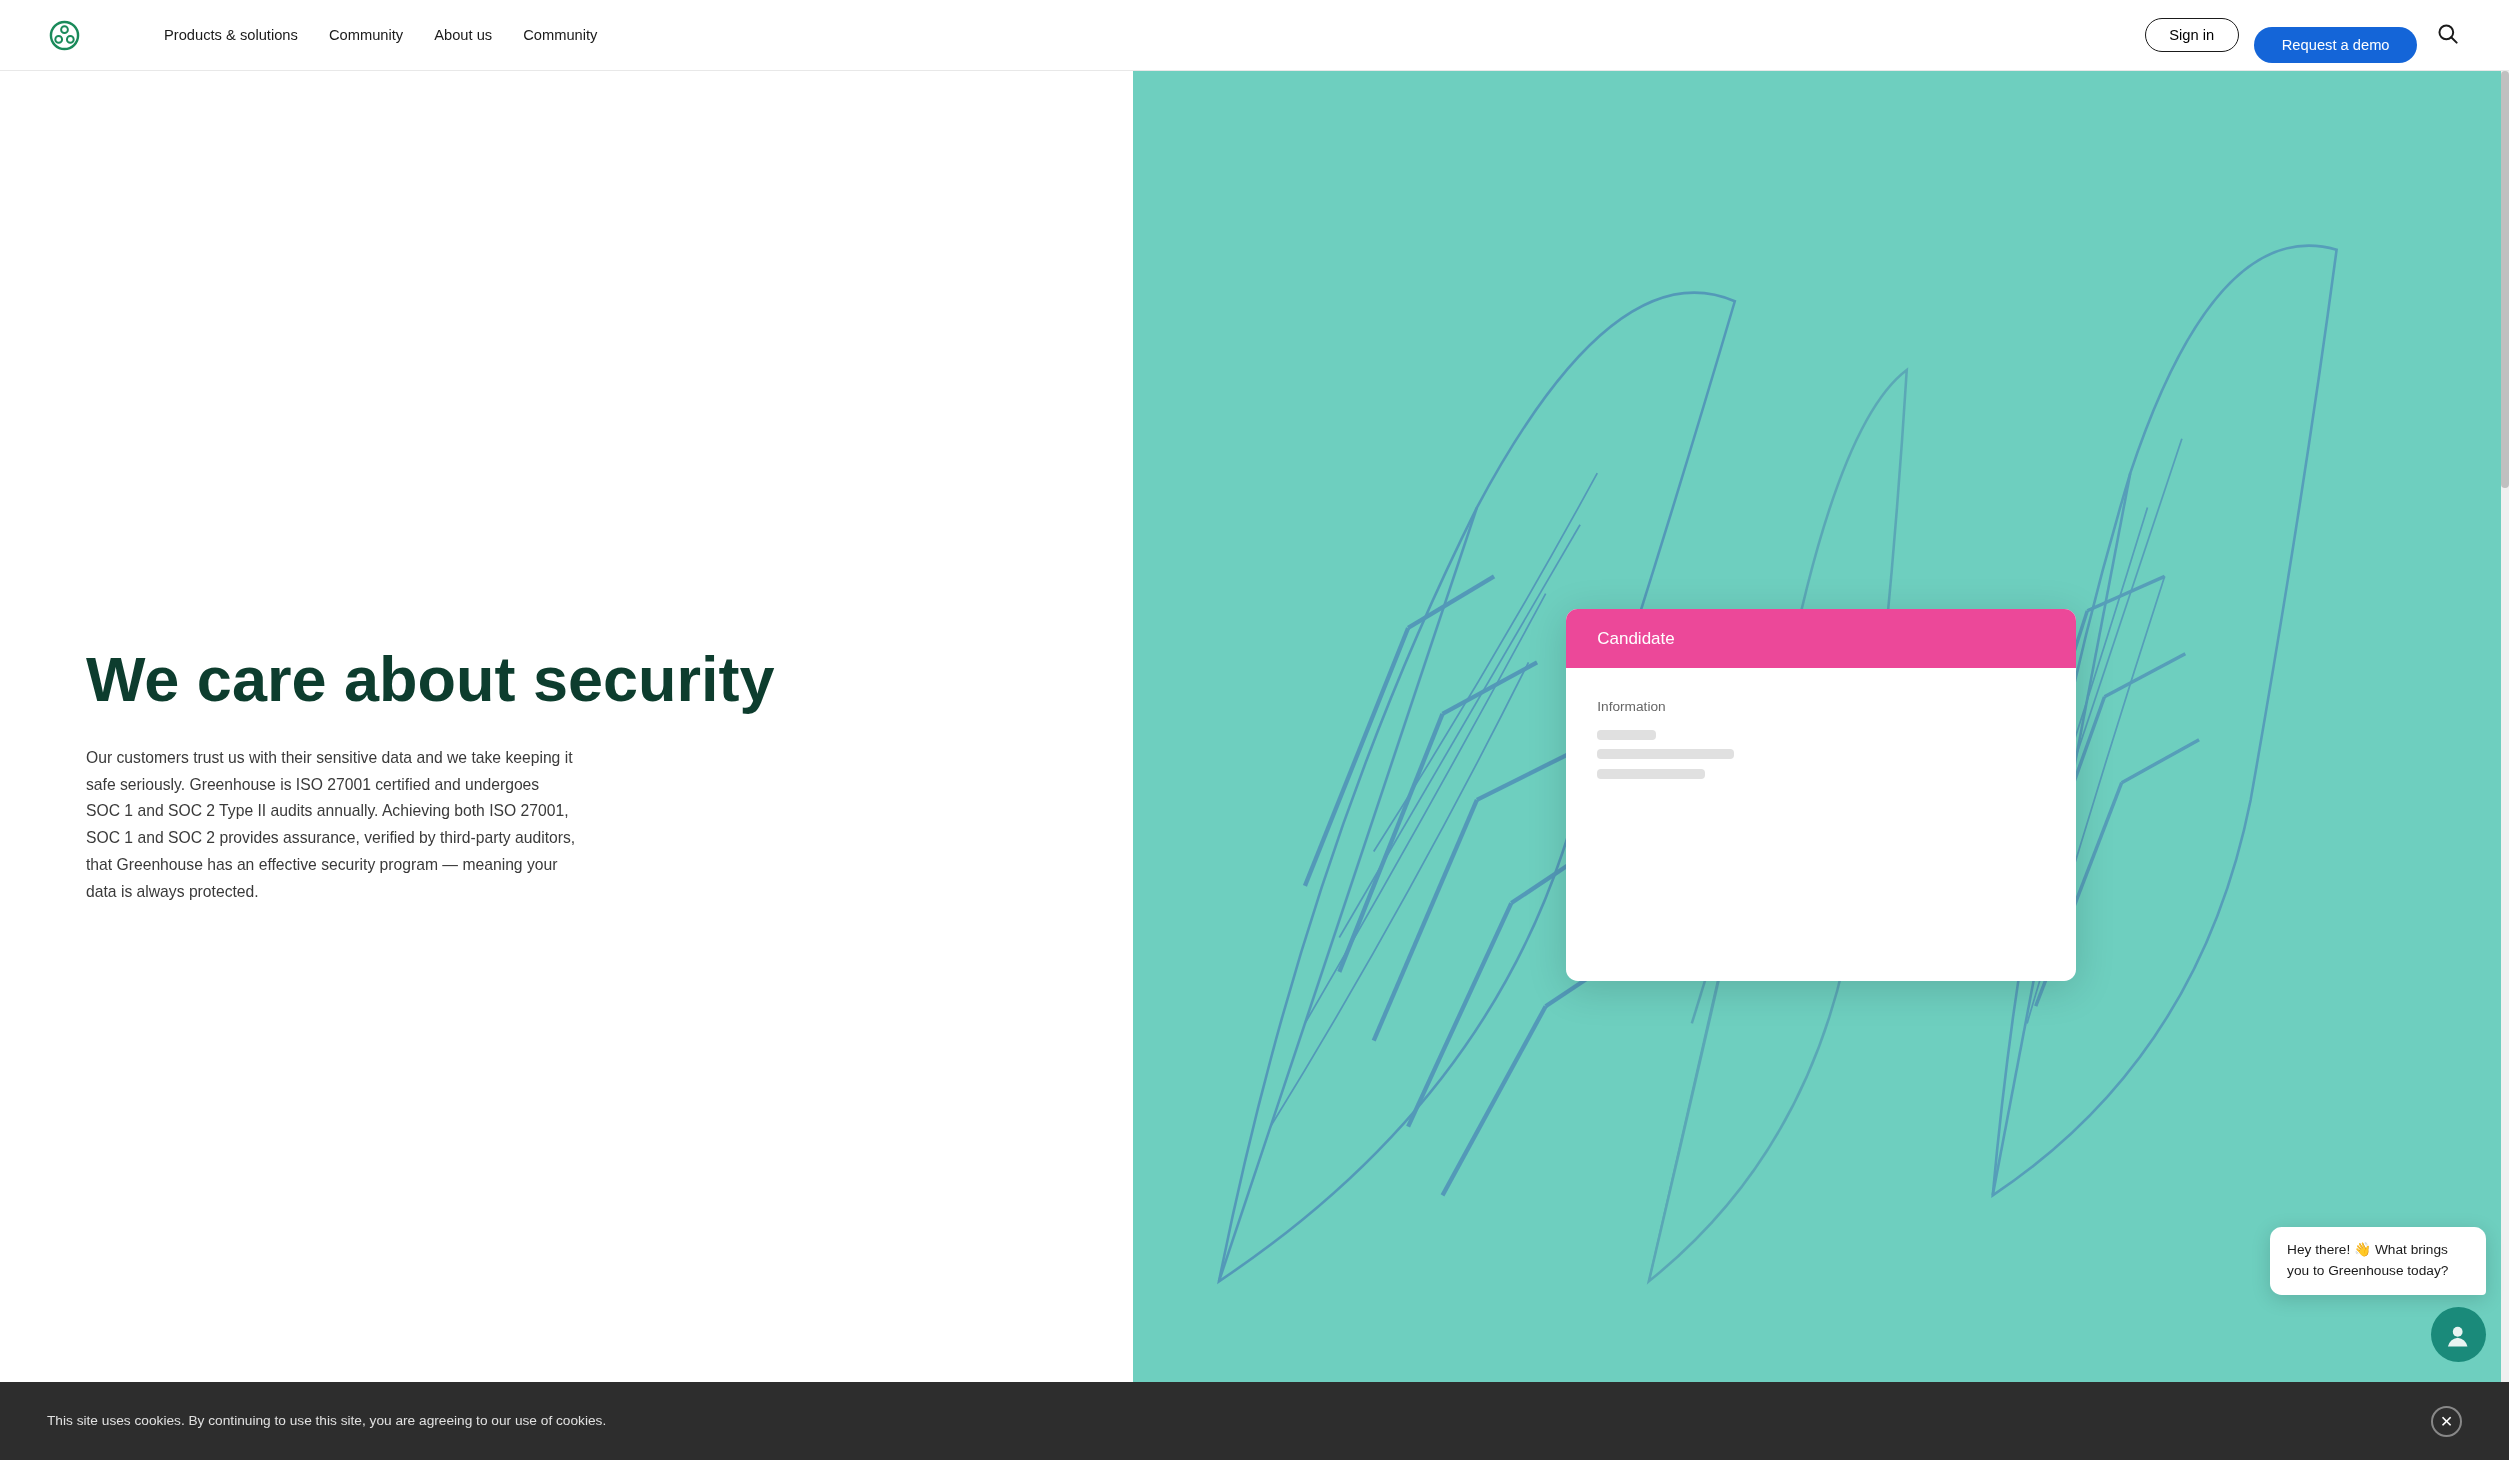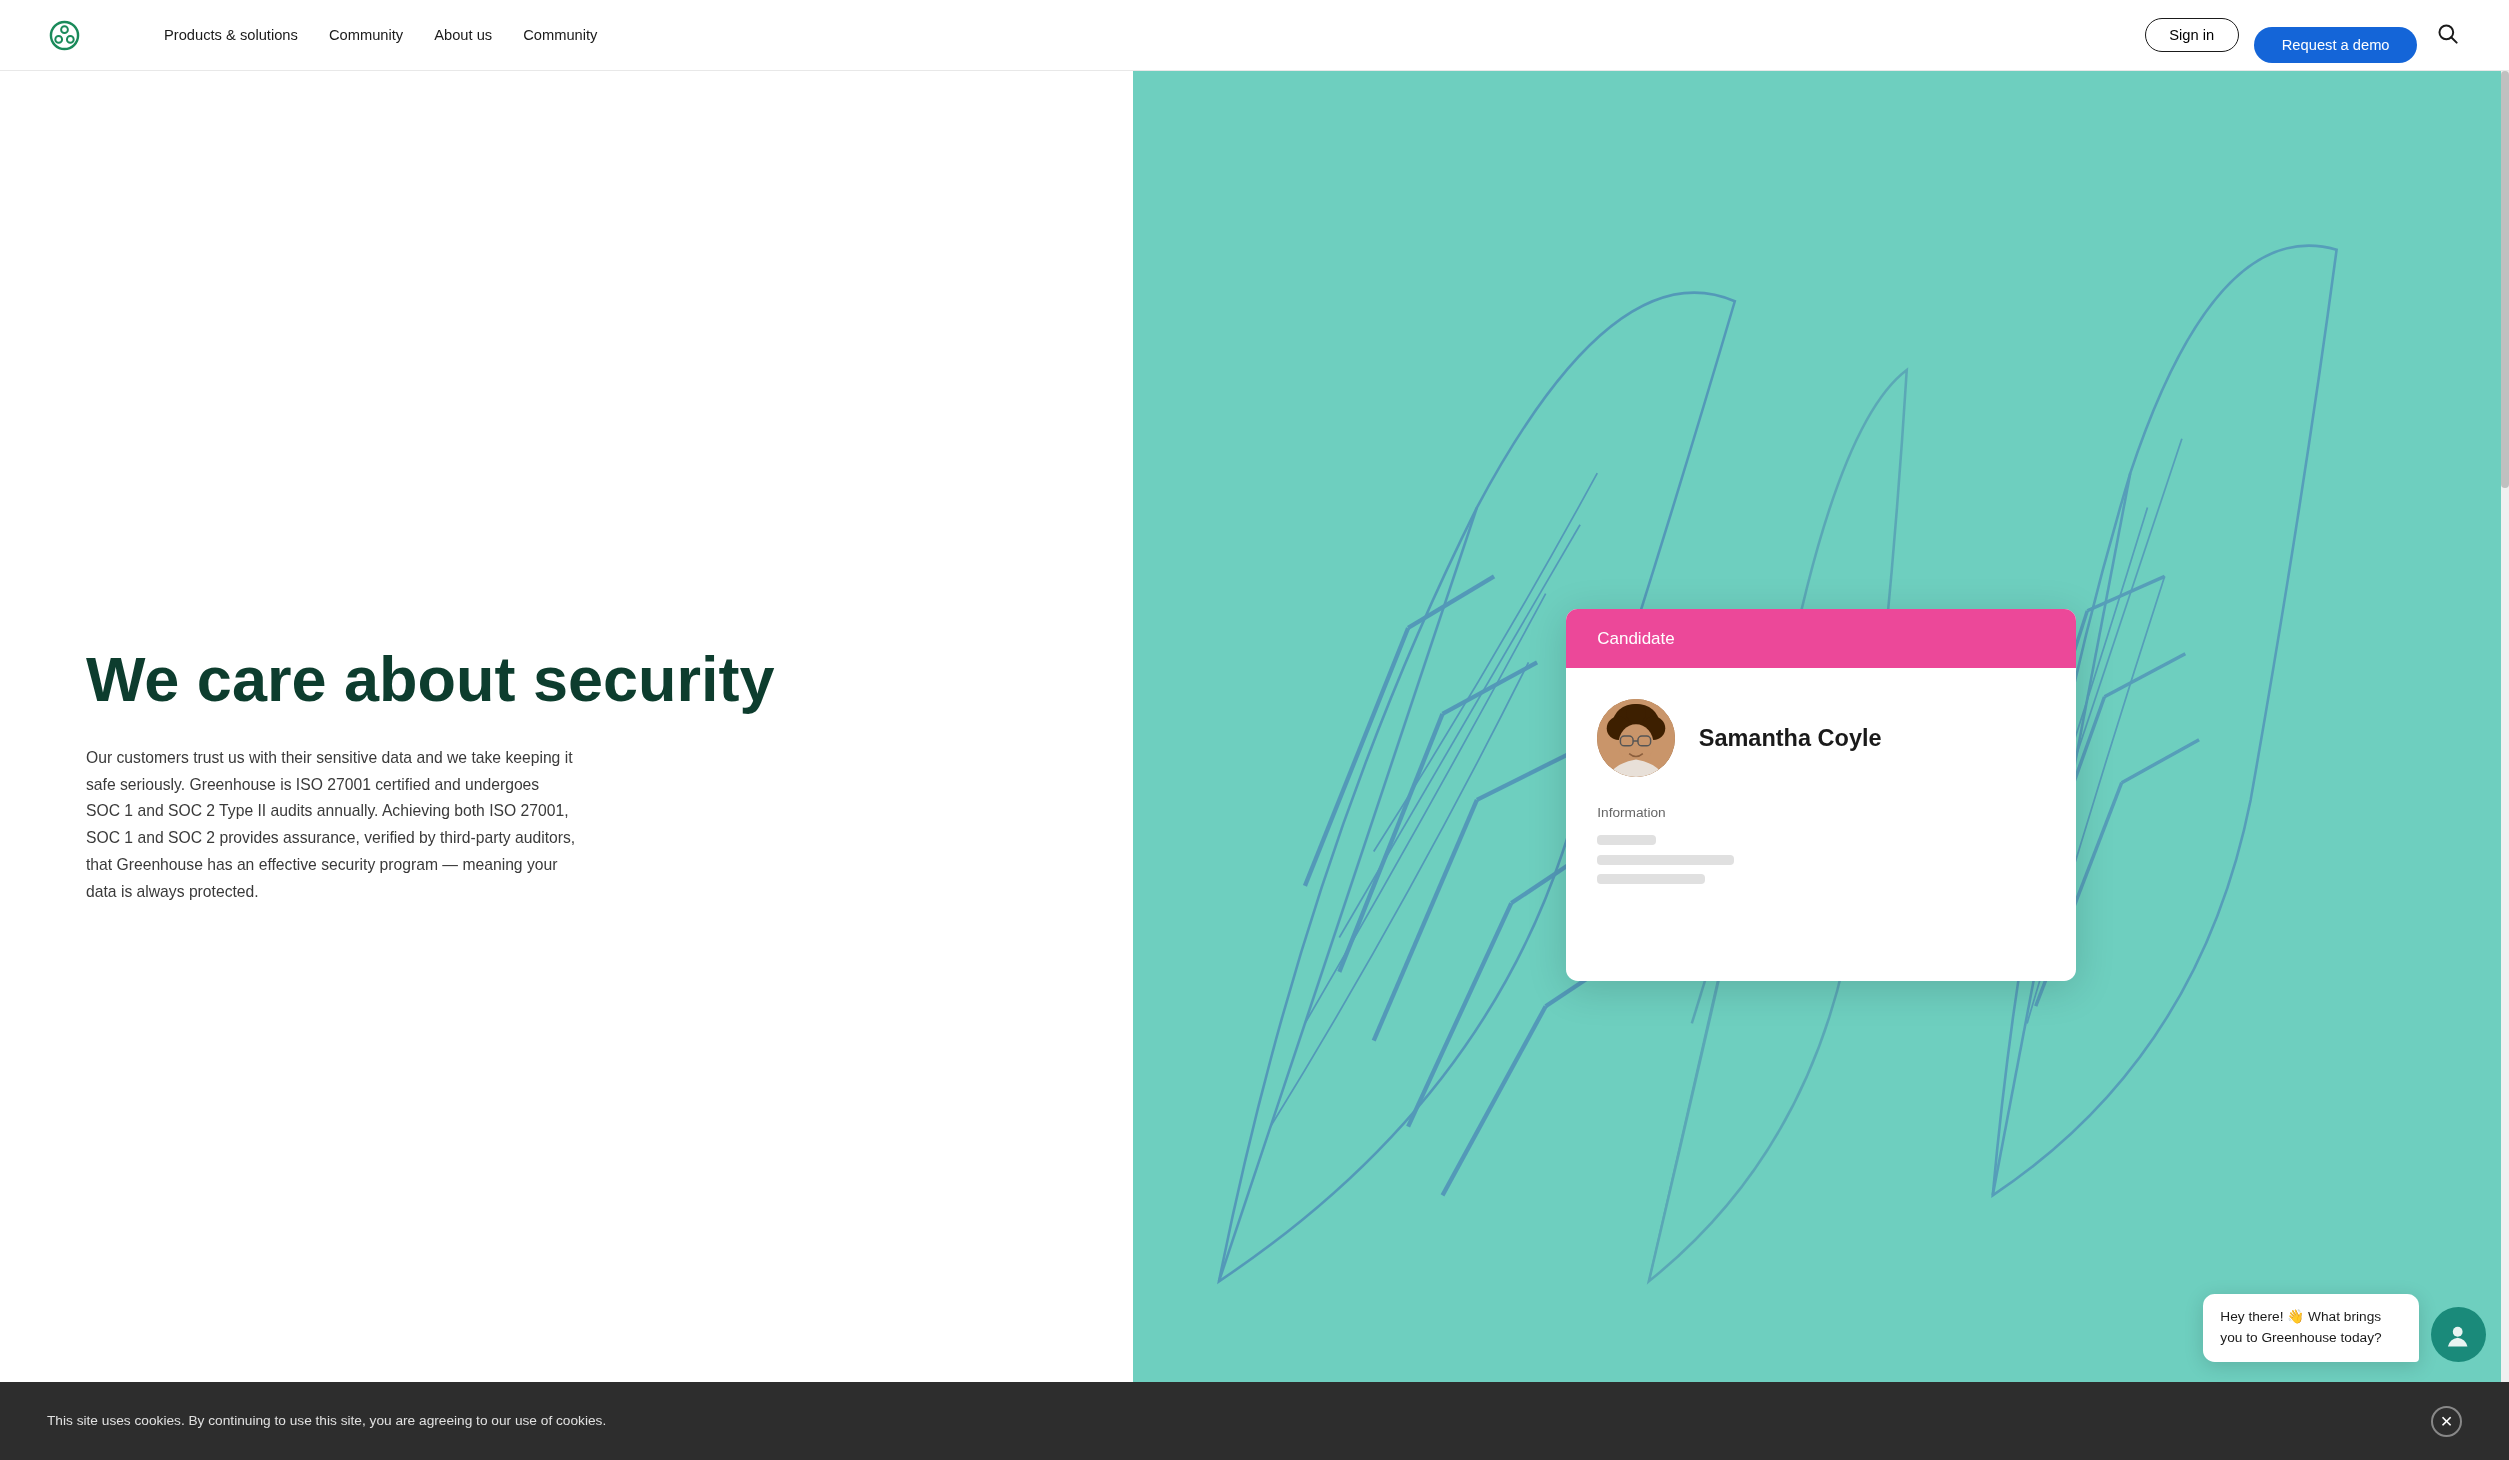--- a/index.html
+++ b/index.html
@@ -102,21 +102,21 @@
       width: 31px; height: 31px; border-radius: 50%;
       border: 2px solid #888; background: transparent;
       color: #fff; cursor: pointer; font-size: 15.7px;
       display: flex; align-items: center; justify-content: center;
       flex-shrink: 0;
     }
 
     
     .chat-widget {
       position: fixed; bottom: 98px; right: 23.5px; z-index: 200;
-      display: flex; align-items: flex-end; gap: 11.8px;
+      display: flex; align-items: flex-end; gap: 11.8px; flex-direction: column;
     }
     .chat-bubble {
       background: #fff; border-radius: 11.8px 11.8px 3.9px 11.8px;
       padding: 13.7px 17.6px; box-shadow: 0 3.9px 19.6px rgba(0,0,0,0.15);
       max-width: 216px; font-size: 13.7px; color: #1a1a1a; line-height: 1.5;
     }
     .chat-avatar-btn {
       width: 55px; height: 55px; border-radius: 50%;
       background: #1a8a7a; border: none; cursor: pointer;
       display: flex; align-items: center; justify-content: center;
@@ -215,47 +215,20 @@
         <line x1="380" y1="300" x2="300" y2="650" stroke-width="1"></line>
         <line x1="365" y1="370" x2="325" y2="500"></line>
         <line x1="365" y1="370" x2="400" y2="350"></line>
         <line x1="375" y1="420" x2="410" y2="395"></line>
       </g>
     </svg>
 
     <div class="candidate-card">
       <div class="candidate-card-header">Candidate</div>
       <div class="candidate-card-body">
-        <div class="candidate-profile">
-          <div class="candidate-avatar">
-            <div class="candidate-avatar-inner">
-
-              <svg width="78" height="78" viewBox="0 0 80 80" xmlns="http://www.w3.org/2000/svg">
-
-                <circle cx="40" cy="40" r="40" fill="#c9956a"></circle>
-
-                <ellipse cx="40" cy="25" rx="24" ry="20" fill="#3d1f00"></ellipse>
-                <circle cx="22" cy="30" r="12" fill="#3d1f00"></circle>
-                <circle cx="58" cy="30" r="12" fill="#3d1f00"></circle>
-                <circle cx="40" cy="15" r="10" fill="#3d1f00"></circle>
-
-                <ellipse cx="40" cy="46" rx="18" ry="20" fill="#c9956a"></ellipse>
-
-                <rect x="24" y="38" width="13" height="10" rx="4" fill="none" stroke="#555" stroke-width="1.5"></rect>
-                <rect x="42" y="38" width="13" height="10" rx="4" fill="none" stroke="#555" stroke-width="1.5"></rect>
-                <line x1="37" y1="43" x2="42" y2="43" stroke="#555" stroke-width="1.5"></line>
-
-                <path d="M 33 56 Q 40 62 47 56" fill="none" stroke="#8b5e3c" stroke-width="1.5"></path>
-
-                <path d="M 10 80 Q 20 65 40 62 Q 60 65 70 80 Z" fill="#e8e0d8"></path>
-              </svg>
-            </div>
-          </div>
-          <div class="candidate-name">Samantha Coyle</div>
-        </div>
         <div class="info-label">Information</div>
         <div class="info-lines">
           <div class="info-line"></div>
           <div class="info-line"></div>
           <div class="info-line"></div>
         </div>
       </div>
     </div>
   </div>
 </main>

